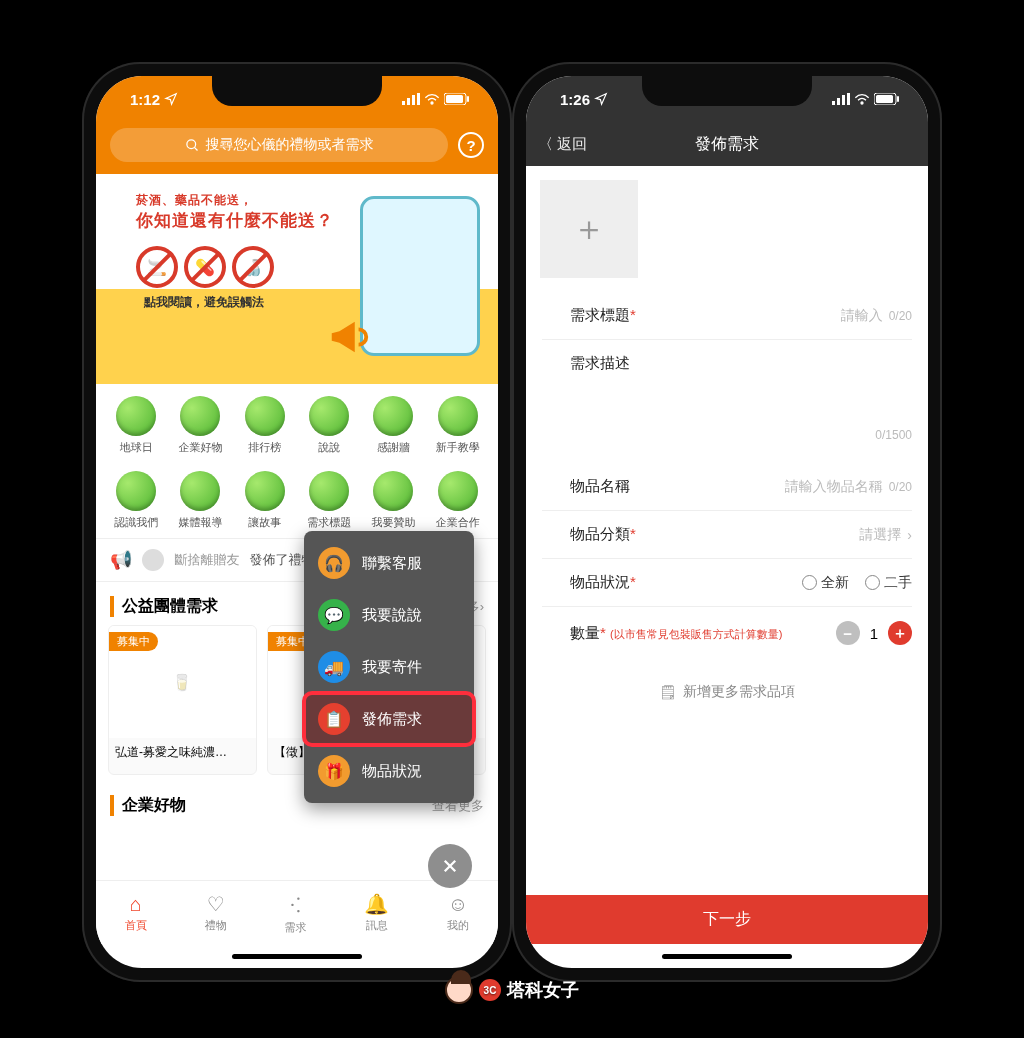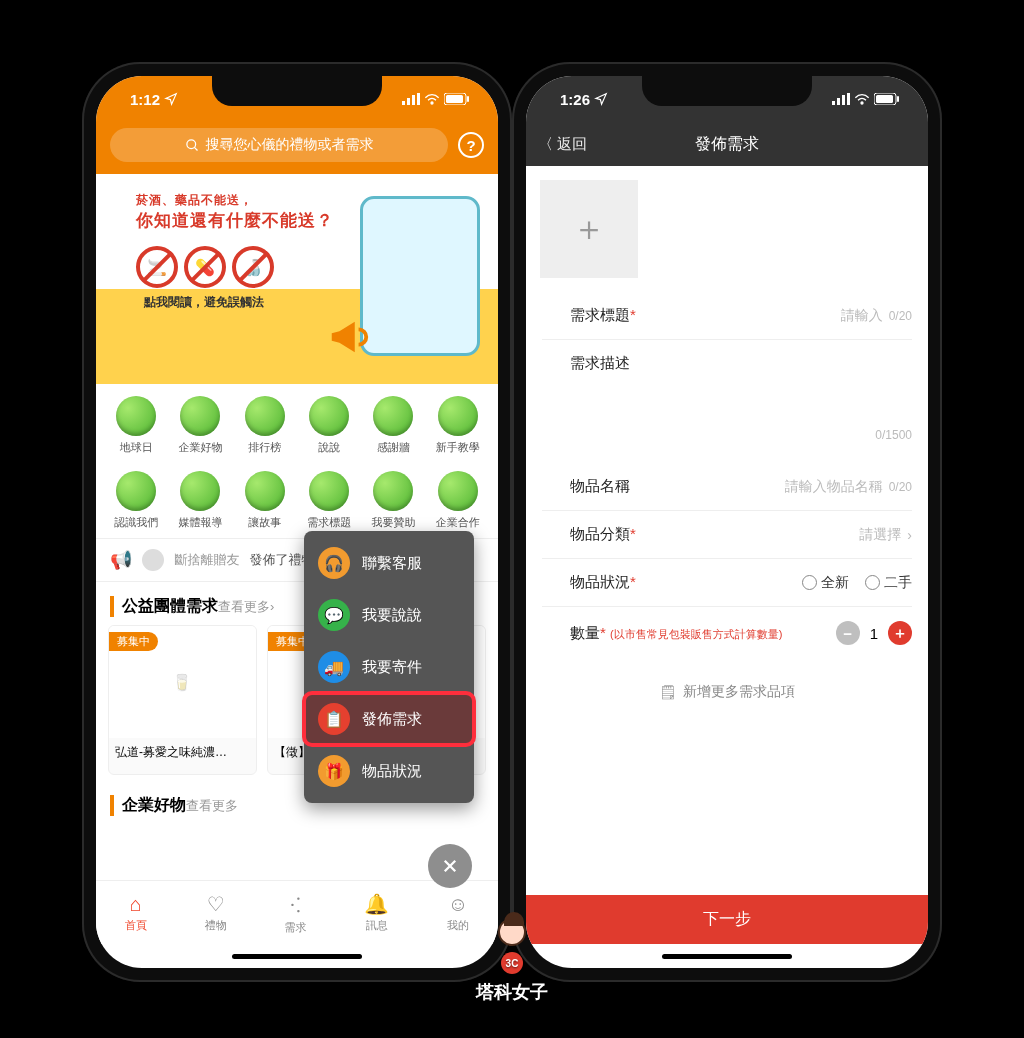--- a/index.html
+++ b/index.html
@@ -92,21 +92,21 @@
     background: radial-gradient(circle at 30% 30%, #a6e96d, #4bb22e);
     box-shadow: inset 0 -3px 4px rgba(0,0,0,.25);
   }
   .feed-row {
     display:flex; align-items:center; gap:10px; padding:10px 14px; font-size:13px; color:#777;
     border-top:1px solid #eee; border-bottom:1px solid #eee;
   }
   .feed-ico { color:#f08200; font-size:18px; }
   .avatar-dot { width:22px;height:22px;border-radius:50%;background:#ddd; }
   .section-head {
-    display:flex; align-items:center; 
+    display:flex; align-items:center; justify-content:space-between;
     padding:14px 14px 8px; font-size:16px; font-weight:700;
   }
   .section-head .bar { border-left:4px solid #f08200; padding-left:8px; }
   .section-head .more { font-size:13px; color:#999; font-weight:400; display:flex; align-items:center; }
   .cards { display:flex; gap:10px; padding:0 12px; }
   .card {
     flex:1; min-width:0; background:#fafafa; border:1px solid #eee; border-radius:6px;
     overflow:hidden; position:relative; height:150px;
   }
   .card .tag {
@@ -181,21 +181,20 @@
     padding:14px 0;
   }
   .home-ind { height:24px; display:flex; align-items:center; justify-content:center; }
   .home-ind .bar { width:130px; height:5px; background:#000; border-radius:3px; }
 
   .watermark {
     position:absolute; left:50%; transform:translateX(-50%);
     bottom:34px; color:#fff; font-size:18px; font-weight:700;
     display:flex; align-items:center; gap:6px; z-index:80;
     text-shadow:0 1px 2px rgba(0,0,0,.6);
-    flex-direction:column;
   }
   .wm-badge{ background:#e03b2e;color:#fff;border-radius:50%;width:22px;height:22px;display:flex;align-items:center;justify-content:center;font-size:10px; }
   .wm-face{ width:28px;height:28px;border-radius:50%;background:#ffd9c8;border:2px solid #4a2a1a;position:relative; }
   .wm-face::before{content:"";position:absolute;top:-8px;left:4px;width:20px;height:14px;background:#4a2a1a;border-radius:10px 10px 0 0;}
 </style>
 </head>
 <body>
 
 <div class="phones">
 

